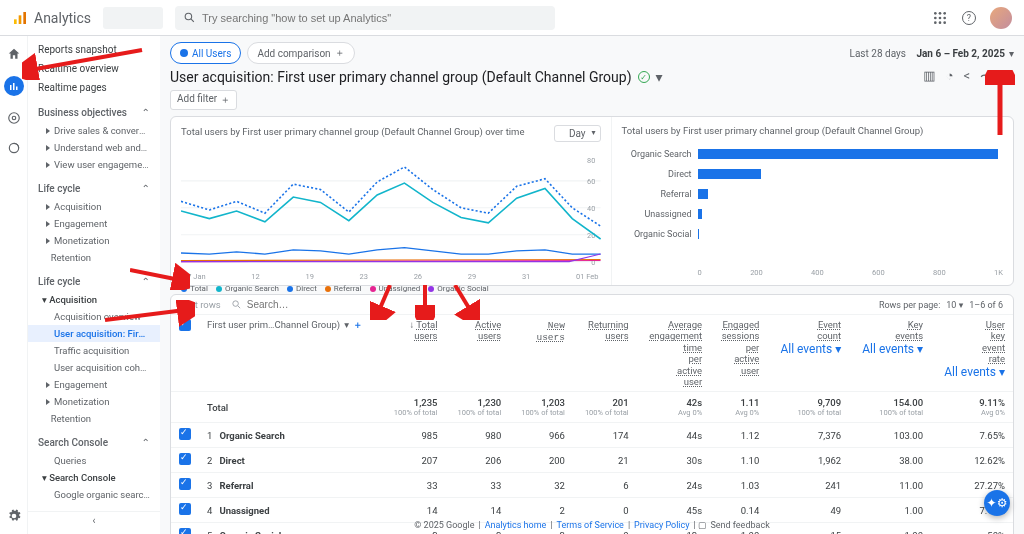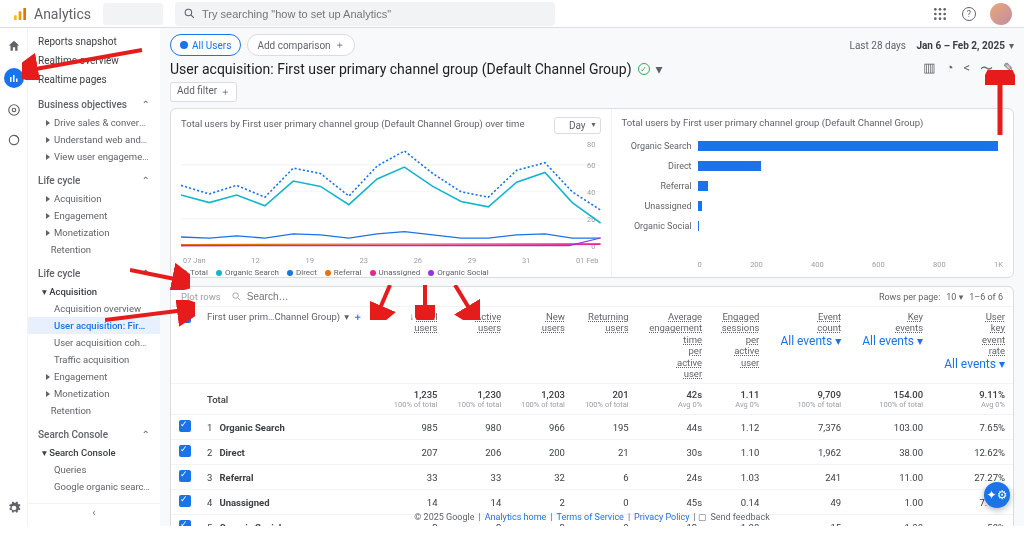--- a/index.html
+++ b/index.html
@@ -1,19 +1,19 @@
 <!DOCTYPE html>
 <html><head>
 <meta charset="utf-8">
 <style>
 * { box-sizing: border-box; margin: 0; padding: 0; }
 body { font-family: 'Google Sans', Roboto, Arial, sans-serif; font-size: 11px; color: #3c4043; background: #fff; width: 1024px; height: 534px; overflow: hidden; position: relative; }
 
 
-.top-header { height: 28px; display: flex; align-items: center; padding: 0 12px; border-bottom: 1px solid #dadce0; gap: 12px; }
+.top-header { height: 36px; display: flex; align-items: center; padding: 0 12px; border-bottom: 1px solid #dadce0; gap: 12px; }
 .ga-logo { display: flex; align-items: center; gap: 6px; }
 .ga-logo-icon { width: 16px; height: 16px; }
 .ga-brand { font-size: 14px; color: #5f6368; }
 .account-pill { background: #f1f3f4; height: 22px; width: 60px; border-radius: 3px; }
 .search-bar { flex: 0 0 380px; height: 24px; background: #f1f3f4; border-radius: 4px; display: flex; align-items: center; padding: 0 8px; gap: 6px; color: #5f6368; }
 .search-bar svg { width: 13px; height: 13px; }
 .search-input { border: none; background: transparent; outline: none; font-size: 11px; flex: 1; color: #5f6368; }
 .header-spacer { flex: 1; }
 .header-icons { display: flex; align-items: center; gap: 14px; }
 .header-icon { width: 16px; height: 16px; color: #5f6368; cursor: pointer; }
@@ -54,21 +54,21 @@
 .tool-icons span { cursor: pointer; font-size: 13px; }
 .add-filter { font-size: 10px; color: #5f6368; background:#fff; border:1px solid #dadce0; border-radius:3px; padding:2px 6px; display:inline-flex; gap:3px; cursor:pointer; margin-bottom:6px;}
 
 
 .charts-card { background: #fff; border-radius: 6px; border: 1px solid #dadce0; display: flex; height: 170px; }
 .chart-left { flex: 1.1; padding: 8px 10px; border-right: 1px solid #f1f3f4; display: flex; flex-direction: column; }
 .chart-right { flex: 1; padding: 8px 10px; display: flex; flex-direction: column; }
 .chart-title { font-size: 9.5px; color: #5f6368; }
 .day-select { float: right; border: 1px solid #dadce0; border-radius: 3px; padding: 2px 14px 2px 14px; font-size: 10px; color: #5f6368; cursor: pointer; position: relative; }
 .day-select::after { content: '▾'; position: absolute; right: 4px; font-size: 8px; }
-.line-chart { flex: 1; position: relative; margin-top: 4px; text-align: center; }
+.line-chart { flex: 1; position: relative; margin-top: 12px; text-align: center; }
 .line-chart svg { width: 100%; height: 100%; }
 .x-labels { display: flex; justify-content: space-between; font-size: 7.5px; color: #9aa0a6; padding: 0 2px; }
 .legend { display: flex; gap: 8px; font-size: 8px; color: #5f6368; padding-top: 3px; flex-wrap: wrap; }
 .legend span::before { content: ''; display: inline-block; width: 6px; height: 6px; border-radius: 50%; margin-right: 3px; vertical-align: middle; }
 .lg-total::before{background:#1a73e8;} .lg-os::before{background:#12b5cb;} .lg-direct::before{background:#1a73e8;} .lg-ref::before{background:#e8710a;} .lg-unas::before{background:#e52592;} .lg-osoc::before{background:#9334e6;}
 
 .bar-row { display: flex; align-items: center; height: 16px; gap: 6px; font-size: 9px; color: #5f6368; }
 .bar-label { width: 70px; text-align: right; }
 .bar-track { flex: 1; height: 10px; position: relative; }
 .bar-fill { height: 100%; background: #1a73e8; }
@@ -204,32 +204,32 @@
     <div class="side-sub"><span class="caret"></span><span>Monetization</span></div>
     <div class="side-sub">&nbsp;&nbsp;<span>Retention</span></div>
 
     <div class="side-item section">
         <span>Life cycle</span>
         <span class="chev">⌃</span>
       </div>
     <div class="side-sub bold" style="padding-left:14px;">▾ <span>Acquisition</span></div>
     <div class="side-sub" style="padding-left:26px;">Acquisition overview</div>
     <div class="side-sub selected" style="padding-left:26px;">User acquisition: First user …</div>
+    <div class="side-sub" style="padding-left:26px;">Traffic acquisition</div>
     <div class="side-sub" style="padding-left:26px;">User acquisition cohorts</div>
-    <div class="side-sub" style="padding-left:26px;">Traffic acquisition</div>
     <div class="side-sub"><span class="caret"></span><span>Engagement</span></div>
     <div class="side-sub"><span class="caret"></span><span>Monetization</span></div>
     <div class="side-sub">&nbsp;&nbsp;<span>Retention</span></div>
 
     <div class="side-item section">
         <span>Search Console</span>
         <span class="chev">⌃</span>
       </div>
+    <div class="side-sub" style="padding-left:26px;">Queries</div>
     <div class="side-sub bold" style="padding-left:14px;">▾ <span>Search Console</span></div>
-    <div class="side-sub" style="padding-left:26px;">Queries</div>
     <div class="side-sub" style="padding-left:26px;">Google organic search traf…</div>
 
     <div class="library">
       
       
     </div>
     <div class="collapse-handle">‹</div>
   </div>
 
   <div class="main">
@@ -383,21 +383,21 @@
           <th class="cb"><span class="cb-box checked"></span></th>
           <th class="left">
             <div class="dim-head">
                   <span>First user prim…Channel Group)</span> 
                   <span style="color:#5f6368">▾</span> 
                   <span class="plus-badge">＋</span>
                 </div>
           </th>
         <th><span class="sort-arrow">↓</span> <u style="text-decoration:underline dotted;">Total<br>users</u></th>
               <th><u style="text-decoration:underline dotted;">Active<br>users</u></th>
-              <th><u style="text-decoration:underline dotted;">New<br>users</u></th>
+              <th><u style="text-decoration:underline dotted;font-family:Liberation Mono, monospace;">New<br>users</u></th>
               <th><u style="text-decoration:underline dotted;">Returning<br>users</u></th>
               <th><u style="text-decoration:underline dotted;">Average<br>engagement<br>time<br>per<br>active<br>user</u></th>
               <th><u style="text-decoration:underline dotted;">Engaged<br>sessions<br>per<br>active<br>user</u></th>
               <th><u style="text-decoration:underline dotted;">Event<br>count</u><span class="sub">All events ▾</span></th>
               <th><u style="text-decoration:underline dotted;">Key<br>events</u><span class="sub">All events ▾</span></th>
               <th><u style="text-decoration:underline dotted;">User<br>key<br>event<br>rate</u><span class="sub">All events ▾</span></th>
             </tr>
           </thead>
         <tbody id="tbody">
             <tr class="summary">
@@ -412,21 +412,21 @@
               <td>9,709<span class="sub2">100% of total</span></td>
               <td>154.00<span class="sub2">100% of total</span></td>
               <td>9.11%<span class="sub2">Avg 0%</span></td>
             </tr>
             <tr>
               <td class="cb"><span class="cb-box checked"></span></td>
               <td class="left">1&nbsp;&nbsp;&nbsp;<b>Organic Search</b></td>
               <td>985</td>
               <td>980</td>
               <td>966</td>
-              <td>195</td>
+              <td>174</td>
               <td>44s</td>
               <td>1.12</td>
               <td>7,376</td>
               <td>103.00</td>
               <td>7.65%</td>
             </tr>
             <tr>
               <td class="cb"><span class="cb-box checked"></span></td>
               <td class="left">2&nbsp;&nbsp;&nbsp;<b>Direct</b></td>
               <td>207</td>

